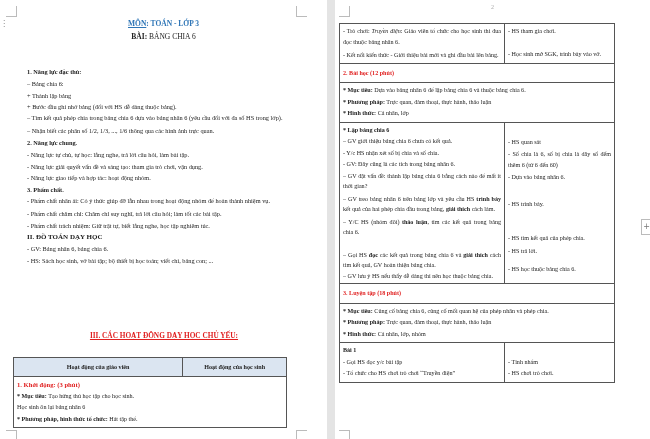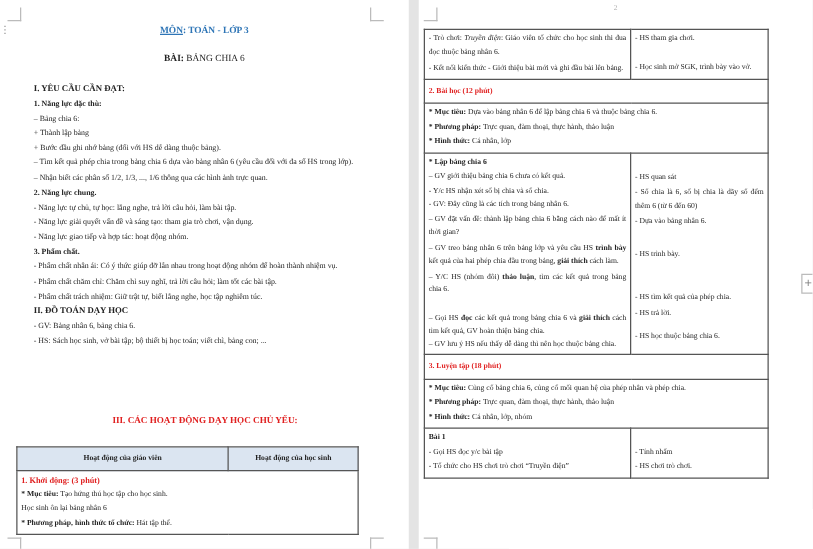--- a/index.html
+++ b/index.html
@@ -17,21 +17,21 @@
   .gutter { position:absolute; left:327px; top:0; width:8px; height:439px; background:#e4e4e4; }
   .corner { position:absolute; width:10px; height:10px; border-color:#bbb; border-style:solid; border-width:0; }
   .c-tl { border-right-width:1px; border-bottom-width:1px; }
   .c-tr { border-left-width:1px; border-bottom-width:1px; }
   .c-bl { border-right-width:1px; border-top-width:1px; }
   .c-br { border-left-width:1px; border-top-width:1px; }
 
   .title { text-align:center; font-weight:bold; font-size:7.5px; line-height:13px; }
   .t-blue { color:#2e75b6; }
   .t-under { text-decoration:underline; }
-  .t-black { color:#222; font-weight:normal;margin-top:10px; }
+  .t-black { color:#222; font-weight:normal; }
   .t-black b { font-weight:bold; }
 
   .body-text { position:absolute; left:15px; width:300px; font-size:6.3px; line-height:11.8px; }
   .body-text p { margin:0; }
   .ind { padding-left:12px; }
   .ind2 { text-indent:12px; }
   .h1 { font-weight:bold; font-size:7px; padding-left:12px; }
   .h2 { font-weight:bold; padding-left:12px; }
   .red-h { color:#e02020; font-weight:bold; font-size:7.3px; text-align:center; }
 
@@ -59,41 +59,40 @@
   <div class="corner c-tr" style="left:296px;top:6px;"></div>
   <div class="corner c-bl" style="left:6px;top:430px;"></div>
   <div class="corner c-br" style="left:296px;top:430px;"></div>
 
   <div style="position:absolute;left:0;top:17px;width:327px;">
     <div class="title t-blue"><span class="t-under">MÔN</span><span>: TOÁN - LỚP 3</span></div>
     <div class="title t-black"><b>BÀI:</b><span> BẢNG CHIA 6</span></div>
   </div>
 
   <div class="body-text" style="top:66px;">
-    <p class="h1">I. YÊU CẦU CẦN ĐẠT:</p>
     <p class="h2">1. Năng lực đặc thù:</p>
     <p class="ind">– Bảng chia 6:</p>
     <p class="ind">+ Thành lập bảng</p>
     <p class="ind">+ Bước đầu ghi nhớ bảng (đối với HS dễ dàng thuộc bảng).</p>
     <p class="ind2 just" style="line-height:10px;margin-bottom:2px;">– Tìm kết quả phép chia trong bảng chia 6 dựa vào bảng nhân 6 (yêu cầu đối với đa số HS trong lớp).</p>
     <p class="ind">– Nhận biết các phân số 1/2, 1/3, ..., 1/6 thông qua các hình ảnh trực quan.</p>
     <p class="h2">2. Năng lực chung.</p>
     <p class="ind">- Năng lực tự chủ, tự học: lắng nghe, trả lời câu hỏi, làm bài tập.</p>
     <p class="ind">- Năng lực giải quyết vấn đề và sáng tạo: tham gia trò chơi, vận dụng.</p>
     <p class="ind">- Năng lực giao tiếp và hợp tác: hoạt động nhóm.</p>
     <p class="h2">3. Phẩm chất.</p>
     <p class="ind2 just" style="line-height:10px;margin-bottom:2px;">- Phẩm chất nhân ái: Có ý thức giúp đỡ lẫn nhau trong hoạt động nhóm để hoàn thành nhiệm vụ.</p>
     <p class="ind">- Phẩm chất chăm chỉ: Chăm chỉ suy nghĩ, trả lời câu hỏi; làm tốt các bài tập.</p>
     <p class="ind">- Phẩm chất trách nhiệm: Giữ trật tự, biết lắng nghe, học tập nghiêm túc.</p>
     <p class="h1">II. ĐỒ TOÁN DẠY HỌC</p>
     <p class="ind">- GV: Bảng nhân 6, bảng chia 6.</p>
     <p class="ind">- HS: Sách học sinh, vở bài tập; bộ thiết bị học toán; viết chì, bảng con; ...</p>
   </div>
 
-  <div class="red-h" style="position:absolute;left:0;top:331px;width:328px;">III. CÁC HOẠT ĐỘNG DẠY HỌC CHỦ YẾU:</div>
+  <div class="red-h" style="position:absolute;left:0;top:331px;width:328px;text-decoration:underline;">III. CÁC HOẠT ĐỘNG DẠY HỌC CHỦ YẾU:</div>
 
   <table class="plan" style="left:13px;top:357px;width:274px;">
     <tbody>
         <tr>
       <th style="width:62%;">Hoạt động của giáo viên</th>
       <th>Hoạt động của học sinh</th>
     </tr>
     <tr>
       <td colspan="2" style="line-height:11.5px;">
         <div class="sec" style="font-size:6.6px;">1. Khởi động: (3 phút)</div>

